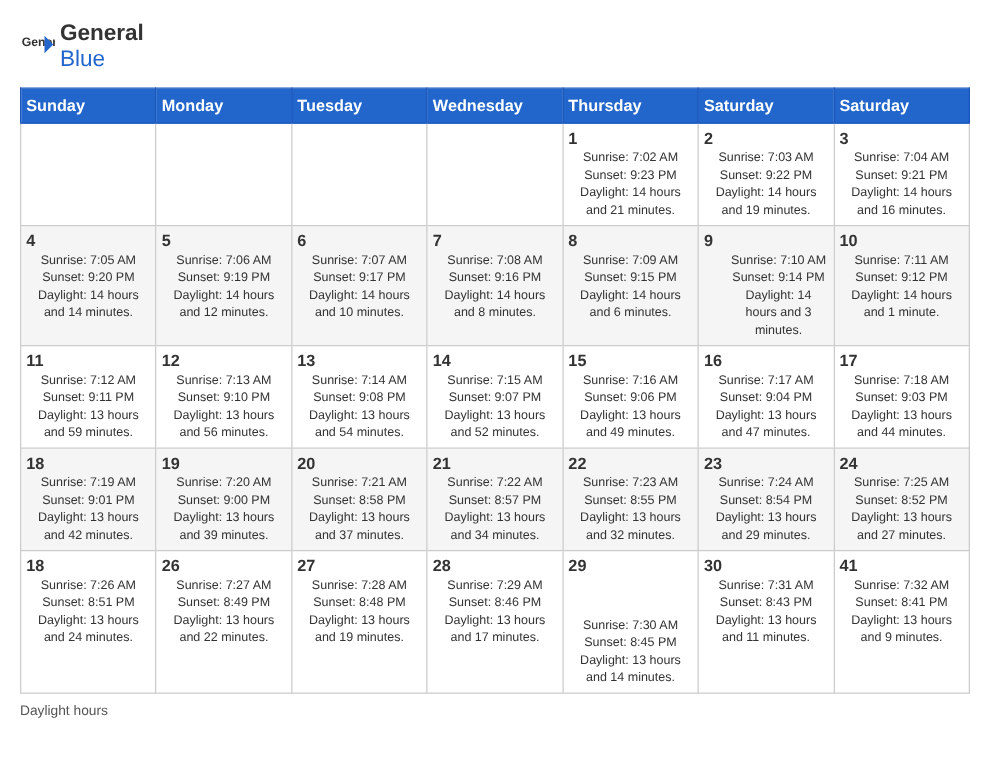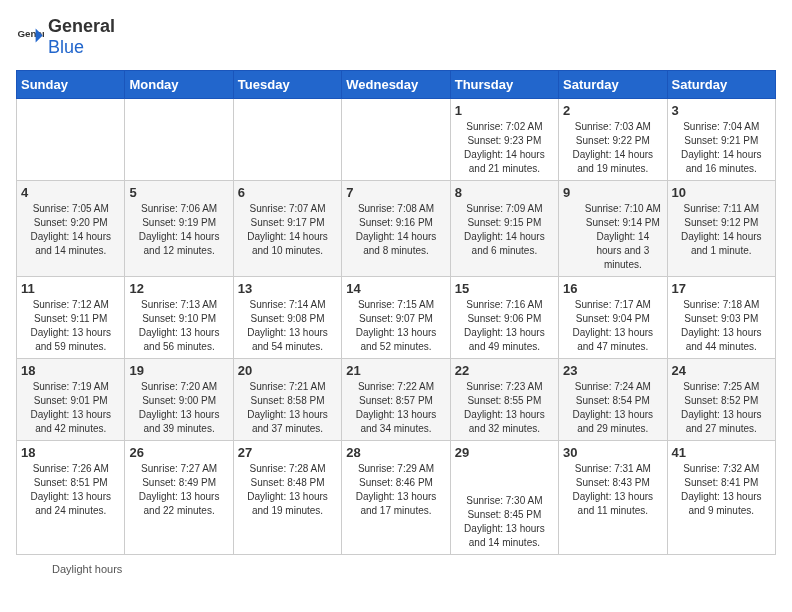--- a/index.html
+++ b/index.html
@@ -78,21 +78,20 @@
     }
     .empty-cell {
       background: #fff;
     }
     .footer {
       margin-top: 8px;
       font-size: 11px;
       color: #555;
       display: flex;
       gap: 20px;
-      margin-left: 36px;
     }
     .footer-item {
       display: flex;
       align-items: center;
       gap: 4px;
     }
   </style>
 </head>
 <body>
 

